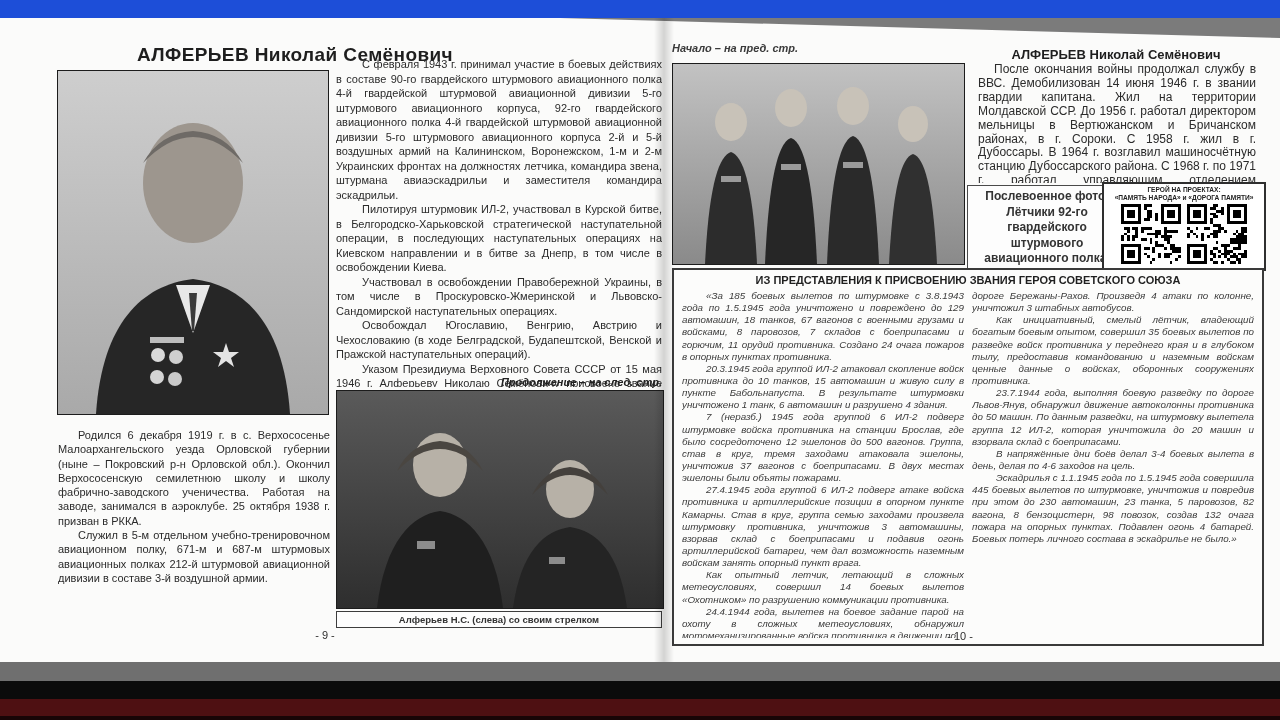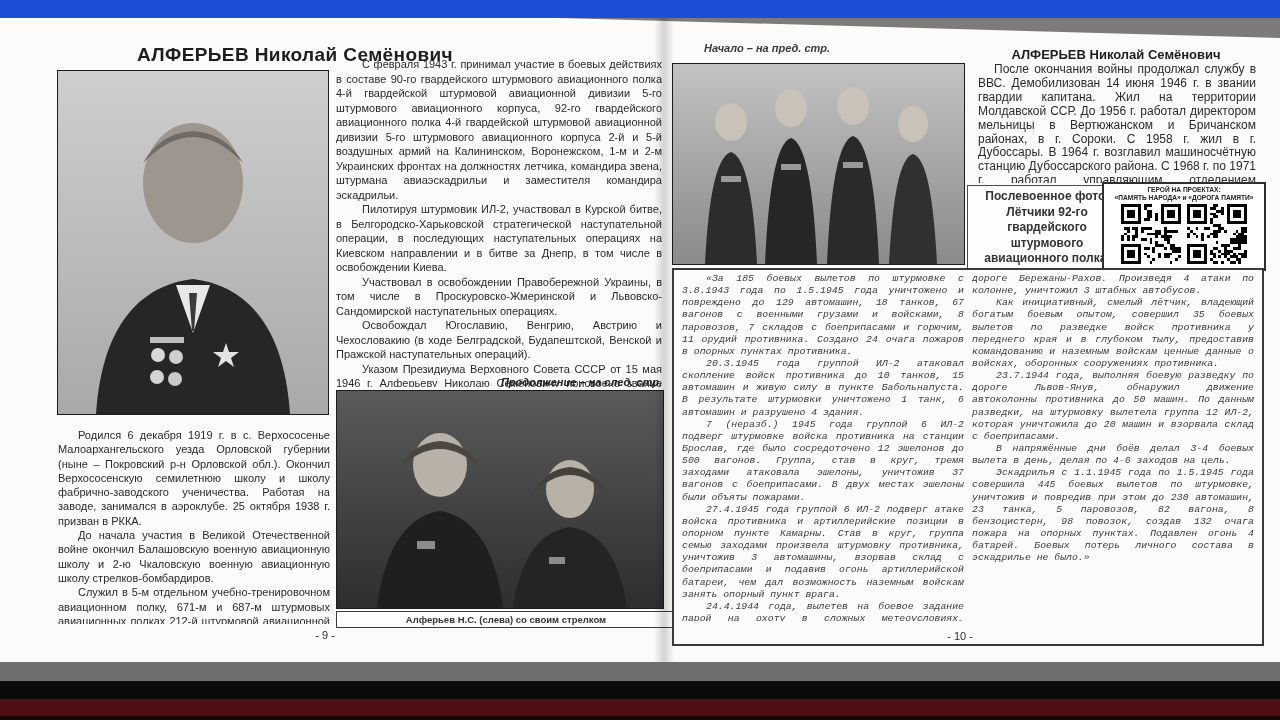--- a/index.html
+++ b/index.html
@@ -23,43 +23,43 @@
 
   
   .lp-title{left:60px;top:26px;width:470px;text-align:center;font-size:19px;font-weight:bold;
             color:#1e1e1e;letter-spacing:0.4px;}
   .lp-portrait{left:57px;top:52px;width:270px;height:343px;}
   .lp-col2{left:336px;top:39px;width:326px;height:330px;font-size:11px;line-height:1.32;}
   .lp-cont{left:336px;top:358px;width:326px;text-align:right;font-size:11px;font-weight:bold;
            font-style:italic;color:#222;}
   .lp-crew{left:336px;top:372px;width:326px;height:217px;}
   .lp-caption{left:336px;top:593px;width:324px;border:1px solid #3d3d3d;background:#fdfdfd;
-              font-size:9.5px;font-weight:bold;color:#333;text-align:center;padding:2px 7px;}
+              font-size:9.5px;font-weight:bold;color:#333;text-align:center;padding:2px 0;}
   .lp-bio{left:58px;top:410px;width:272px;height:196px;font-size:11px;line-height:1.3;}
   .lp-bio p{text-indent:20px;}
   .lp-num{left:290px;top:611px;width:70px;text-align:center;font-size:11px;color:#2e2e2e;}
 
   
-  .rp-note{left:672px;top:24px;width:200px;font-size:11px;font-style:italic;font-weight:bold;color:#3a3a3a;margin-left:32px;}
+  .rp-note{left:672px;top:24px;width:200px;font-size:11px;font-style:italic;font-weight:bold;color:#3a3a3a;}
   .rp-group{left:672px;top:45px;width:291px;height:200px;}
   .rp-title{left:978px;top:29px;width:276px;text-align:center;font-size:13px;font-weight:bold;color:#1e1e1e;}
   .rp-intro{left:978px;top:45px;width:278px;height:120px;font-size:12px;line-height:1.16;}
   .rp-intro p{text-indent:16px;}
   .rp-capbox{left:967px;top:167px;width:126px;height:80px;border:1px solid #4a4a4a;background:#fdfdfd;
              font-size:12px;font-weight:bold;color:#333;text-align:center;line-height:1.3;
              padding:3px 16px;overflow:hidden;}
   .rp-qrpanel{left:1102px;top:164px;width:160px;height:85px;border:2px solid #2f2f2f;background:#fff;
               text-align:center;overflow:hidden;}
   .rp-qrhead{font-size:6.6px;font-weight:bold;color:#222;line-height:1.25;margin-top:2px;}
   .qr-row{display:flex;justify-content:center;gap:6px;margin-top:2px;}
   .qr-code{width:60px;height:60px;background:#fff;}
   .rp-citation{left:672px;top:250px;width:592px;height:378px;border:2px solid #3a3a3a;background:#fcfcfb;
                box-sizing:border-box;padding:3px 8px;overflow:hidden;}
   .rp-cithead{text-align:center;font-size:11px;font-weight:bold;color:#1f1f1f;margin:1px 0 4px 0;}
-  .cit-cols{display:flex;gap:8px;font-family:Liberation Mono, monospace;}
+  .cit-cols{display:flex;gap:8px;}
   .cit-col{flex:1;font-size:9.8px;line-height:1.24;font-style:italic;color:#3a3a3a;
            text-align:justify;overflow:hidden;height:348px;}
   .cit-col p{margin:0;text-indent:24px;}
   .cit-col p.no-indent{text-indent:0;}
   .rp-num{left:925px;top:612px;width:70px;text-align:center;font-size:11px;color:#2e2e2e;}
 </style>
 </head>
 <body>
 
 <div class="stage">
@@ -117,21 +117,20 @@
         <path d="M195,104 Q233,64 271,104 Q258,78 233,76 Q208,78 195,104 Z" fill="#44403c"></path>
         <path d="M176,217 C184,160 207,140 233,136 C259,140 282,160 290,217 Z" fill="#242424"></path>
         <rect x="80" y="150" width="18" height="8" fill="#8c8c8c"></rect>
         <rect x="212" y="166" width="16" height="7" fill="#8c8c8c"></rect>
       </svg>
     </div>
     <div class="abs lp-caption">Алферьев Н.С. (слева) со своим стрелком</div>
 
     <div class="abs lp-bio jtext">
       <p>Родился 6 декабря 1919 г. в с. Верхососенье Малоархангельского уезда Орловской губернии (ныне – Покровский р-н Орловской обл.). Окончил Верхососенскую семилетнюю школу и школу фабрично-заводского ученичества. Работая на заводе, занимался в аэроклубе. 25 октября 1938 г. призван в РККА.</p>
-      <p>До начала участия в Великой Отечественной войне окончил Балашовскую военную авиационную школу и 2-ю Чкаловскую военную авиационную школу стрелков-бомбардиров.</p>
       <p>Служил в 5-м отдельном учебно-тренировочном авиационном полку, 671-м и 687-м штурмовых авиационных полках 212-й штурмовой авиационной дивизии в составе 3-й воздушной армии.</p>
     </div>
 
     <div class="abs lp-num">- 9 -</div>
 
     <div class="abs rp-note">Начало – на пред. стр.</div>
 
     <div class="abs rp-group photo">
       <svg width="291" height="200" viewBox="0 0 291 200">
         <defs>
@@ -392,26 +391,28 @@
               <rect x="15" y="1" width="5" height="5" fill="#fff"></rect>
               <rect x="16" y="2" width="3" height="3" fill="#000"></rect>
               <rect x="0" y="14" width="7" height="7" fill="#000"></rect>
               <rect x="1" y="15" width="5" height="5" fill="#fff"></rect>
               <rect x="2" y="16" width="3" height="3" fill="#000"></rect>
             </svg></div>
       </div>
     </div>
 
     <div class="abs rp-citation">
+      <div class="rp-cithead">ИЗ ПРЕДСТАВЛЕНИЯ К ПРИСВОЕНИЮ ЗВАНИЯ ГЕРОЯ СОВЕТСКОГО СОЮЗА</div>
       <div class="cit-cols">
         <div class="cit-col">
           <p>«За 185 боевых вылетов по штурмовке с 3.8.1943 года по 1.5.1945 года уничтожено и повреждено до 129 автомашин, 18 танков, 67 вагонов с военными грузами и войсками, 8 паровозов, 7 складов с боеприпасами и горючим, 11 орудий противника. Создано 24 очага пожаров в опорных пунктах противника.</p>
           <p>20.3.1945 года группой ИЛ-2 атаковал скопление войск противника до 10 танков, 15 автомашин и живую силу в пункте Бабольнапуста. В результате штурмовки уничтожено 1 танк, 6 автомашин и разрушено 4 здания.</p>
           <p>7 (неразб.) 1945 года группой 6 ИЛ-2 подверг штурмовке войска противника на станции Брослав, где было сосредоточено 12 эшелонов до 500 вагонов. Группа, став в круг, тремя заходами атаковала эшелоны, уничтожив 37 вагонов с боеприпасами. В двух местах эшелоны были объяты пожарами.</p>
           <p>27.4.1945 года группой 6 ИЛ-2 подверг атаке войска противника и артиллерийские позиции в опорном пункте Камарны. Став в круг, группа семью заходами произвела штурмовку противника, уничтожив 3 автомашины, взорвав склад с боеприпасами и подавив огонь артиллерийской батареи, чем дал возможность наземным войскам занять опорный пункт врага.</p>
+          <p>Как опытный летчик, летающий в сложных метеоусловиях, совершил 14 боевых вылетов «Охотником» по разрушению коммуникации противника.</p>
           <p>24.4.1944 года, вылетев на боевое задание парой на охоту в сложных метеоусловиях, обнаружил мотомеханизированные войска противника в движении по</p>
         </div>
         <div class="cit-col">
           <p class="no-indent">дороге Бережаны-Рахов. Произведя 4 атаки по колонне, уничтожил 3 штабных автобусов.</p>
           <p>Как инициативный, смелый лётчик, владеющий богатым боевым опытом, совершил 35 боевых вылетов по разведке войск противника у переднего края и в глубоком тылу, предоставив командованию и наземным войскам ценные данные о войсках, оборонных сооружениях противника.</p>
           <p>23.7.1944 года, выполняя боевую разведку по дороге Львов-Янув, обнаружил движение автоколонны противника до 50 машин. По данным разведки, на штурмовку вылетела группа 12 ИЛ-2, которая уничтожила до 20 машин и взорвала склад с боеприпасами.</p>
           <p>В напряжённые дни боёв делал 3-4 боевых вылета в день, делая по 4-6 заходов на цель.</p>
           <p>Эскадрилья с 1.1.1945 года по 1.5.1945 года совершила 445 боевых вылетов по штурмовке, уничтожив и повредив при этом до 230 автомашин, 23 танка, 5 паровозов, 82 вагона, 8 бензоцистерн, 98 повозок, создав 132 очага пожара на опорных пунктах. Подавлен огонь 4 батарей. Боевых потерь личного состава в эскадрилье не было.»</p>
         </div>
       </div>

